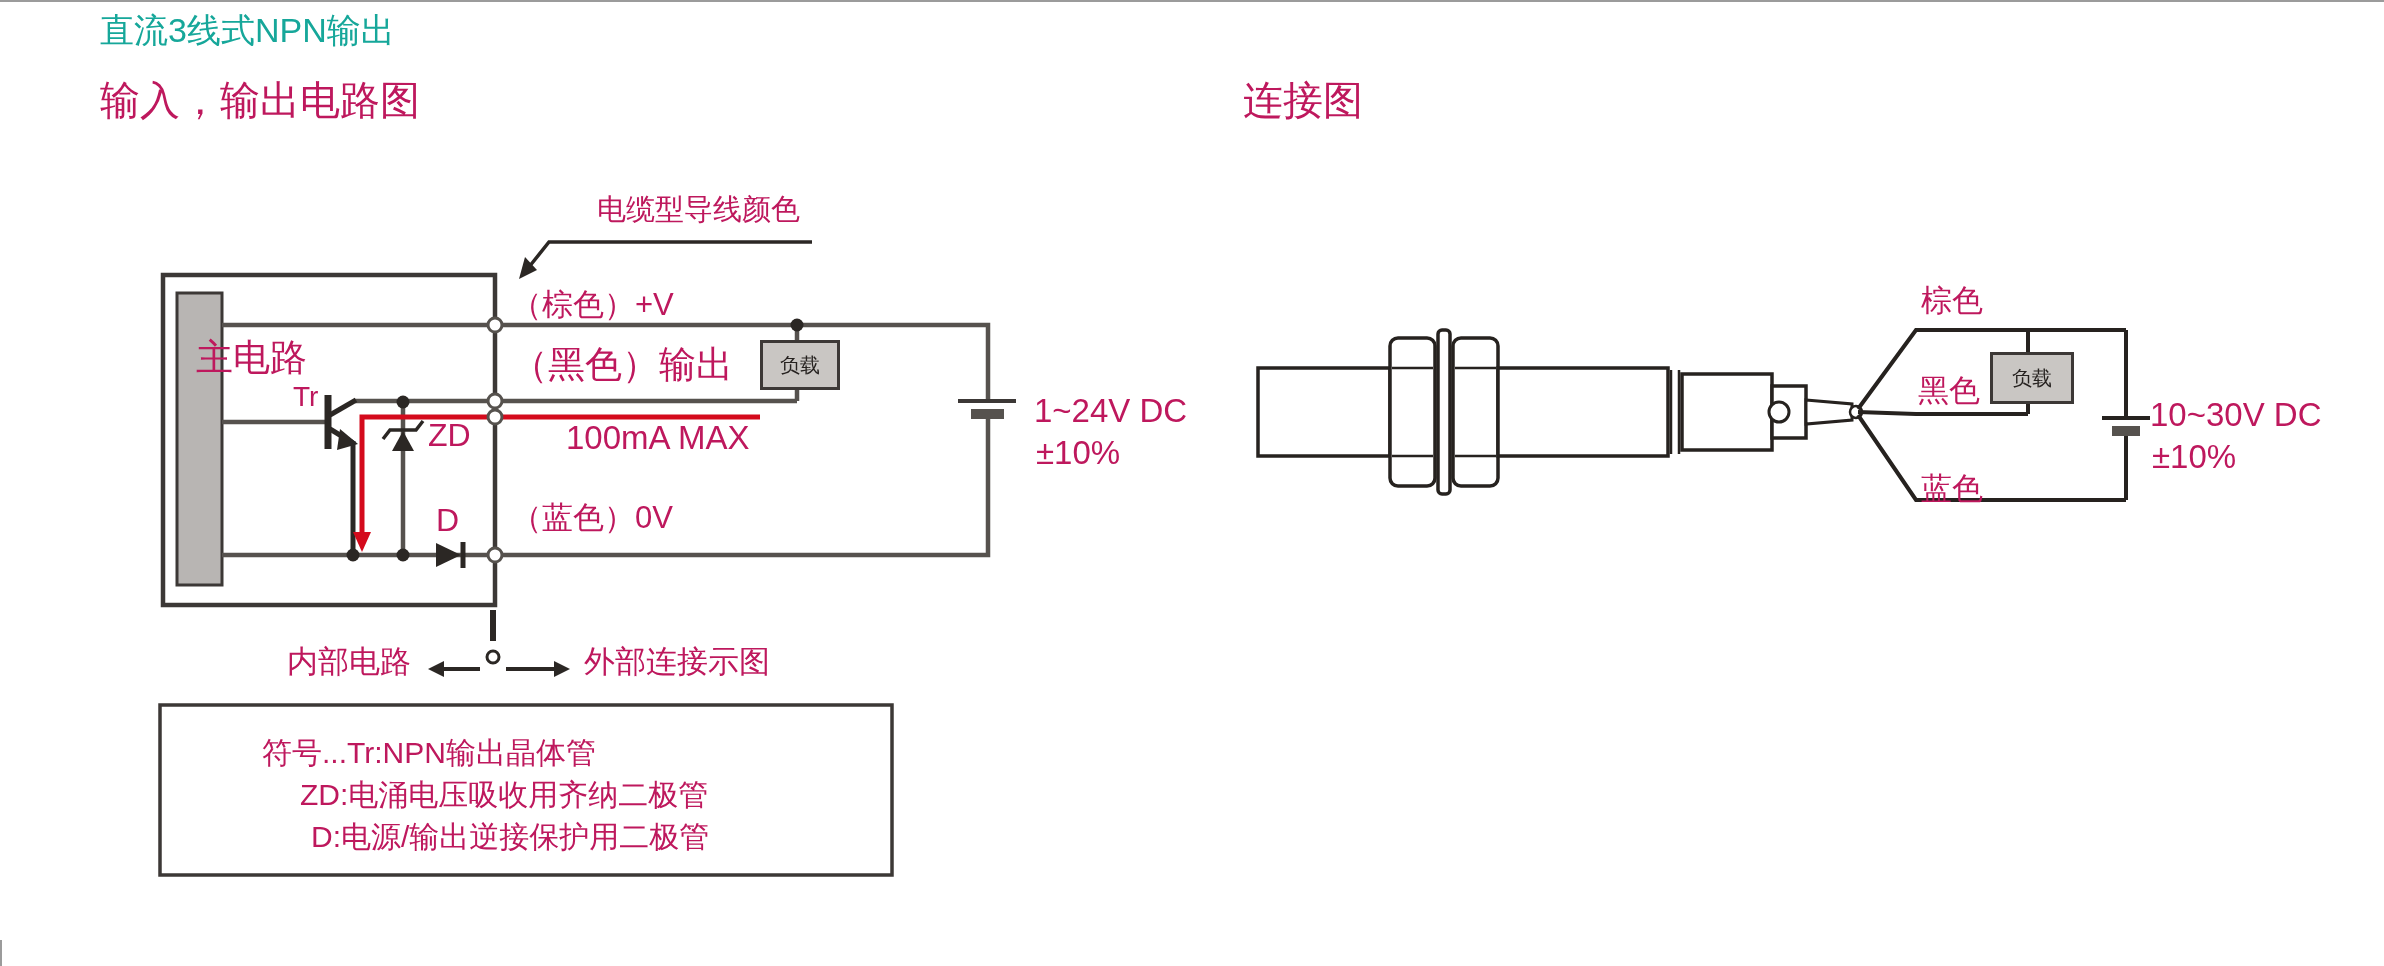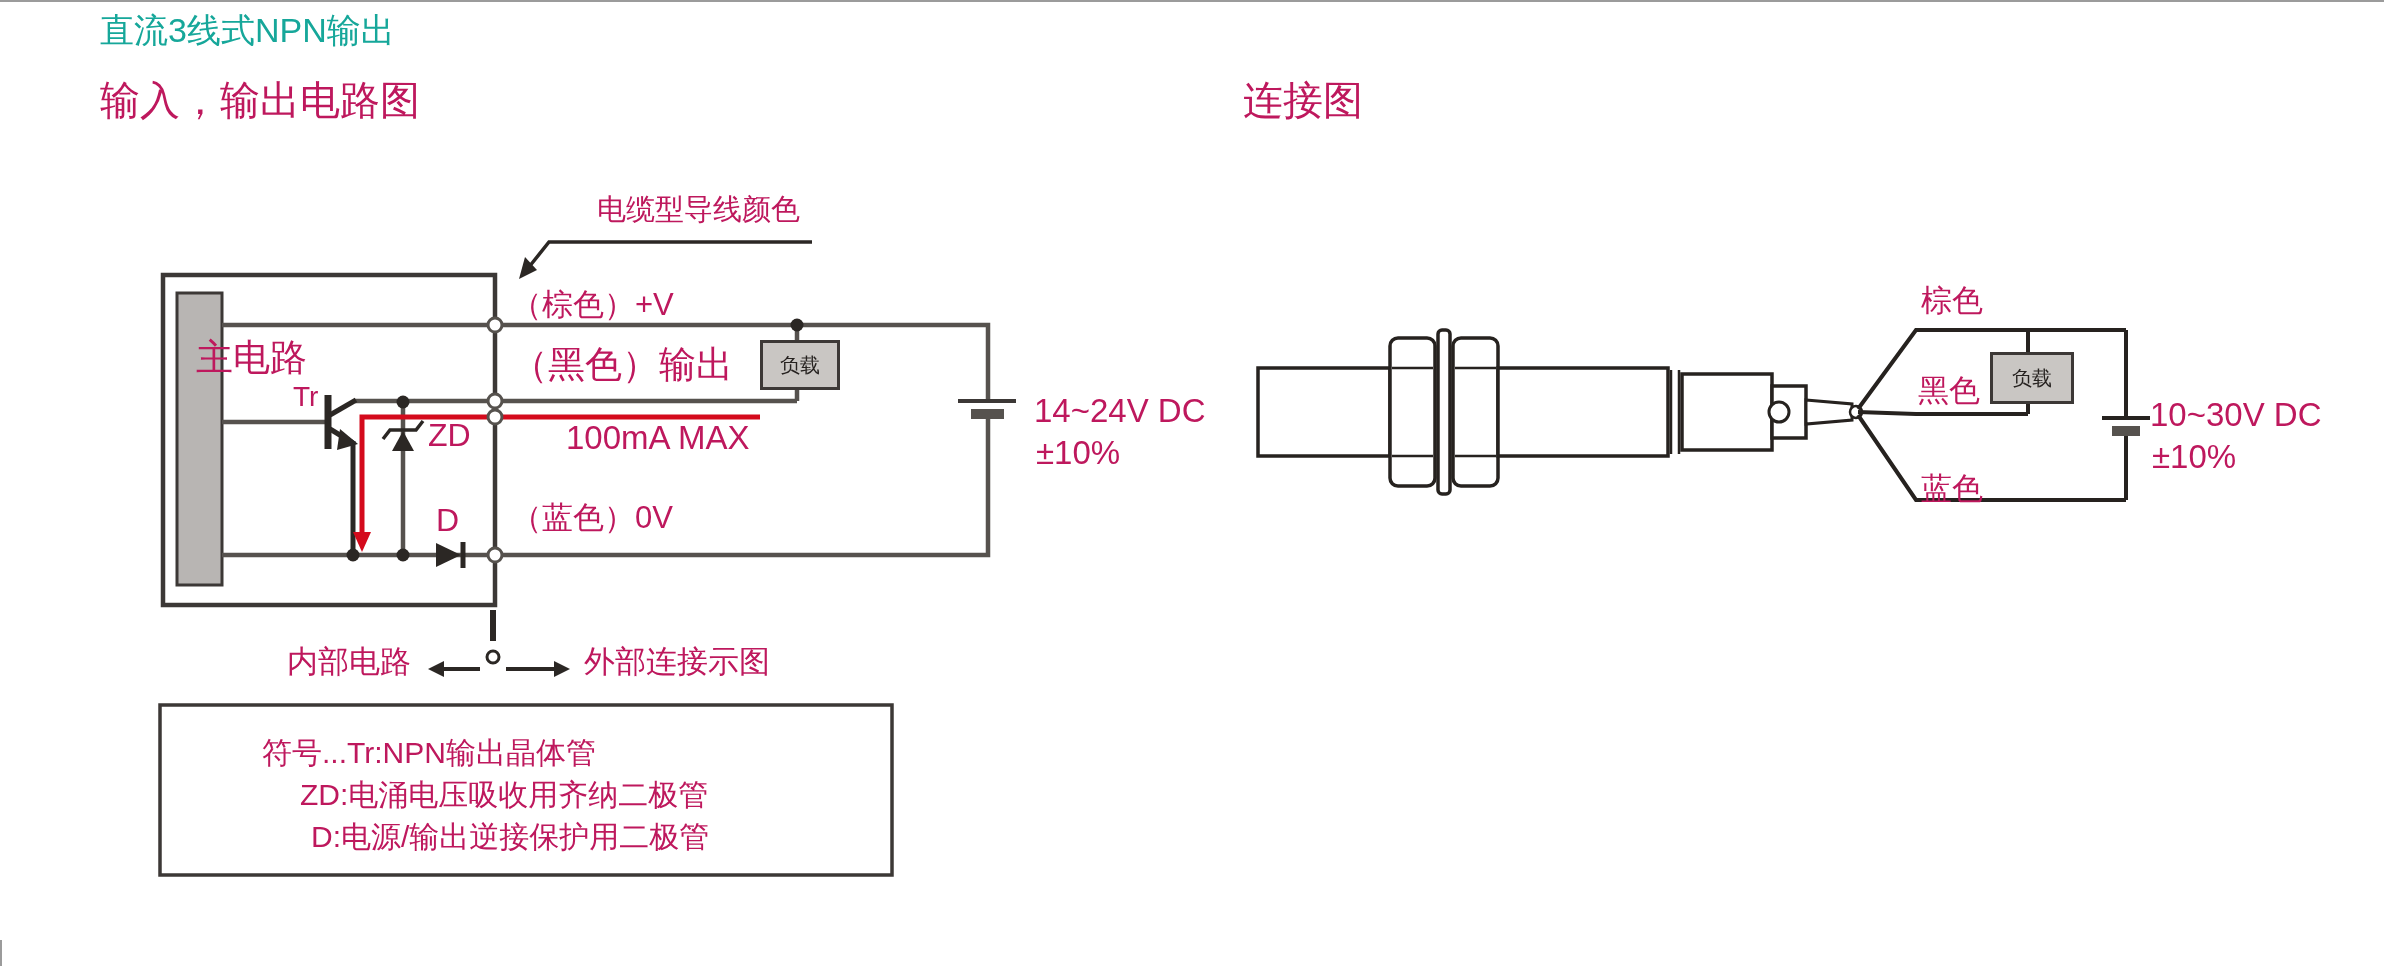--- a/index.html
+++ b/index.html
@@ -162,21 +162,21 @@
 
   <div class="lbl brown-l">（棕色）+V</div>
   <div class="lbl black-l">（黑色）输出</div>
   <div class="lbl blue-l">（蓝色）0V</div>
   <div class="lbl current">100mA MAX</div>
 
   <div class="load-box left">
     <span>负载</span>
   </div>
 
-  <div class="lbl supply-v-l">14~24V DC</div>
+  <div class="lbl supply-v-l">1~24V DC</div>
   <div class="lbl supply-t-l">±10%</div>
 
   <div class="lbl internal">内部电路</div>
   <div class="lbl external">外部连接示图</div>
 
   <div class="lbl legend1">符号...Tr:NPN输出晶体管</div>
   <div class="lbl legend2">ZD:电涌电压吸收用齐纳二极管</div>
   <div class="lbl legend3">D:电源/输出逆接保护用二极管</div>
 
   <div class="lbl brown-r">棕色</div>

